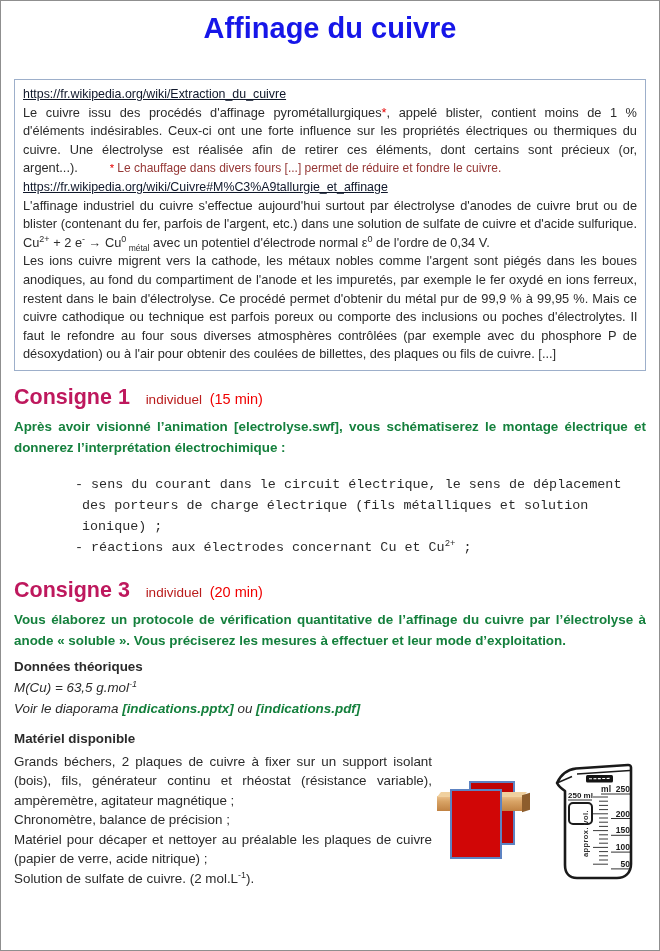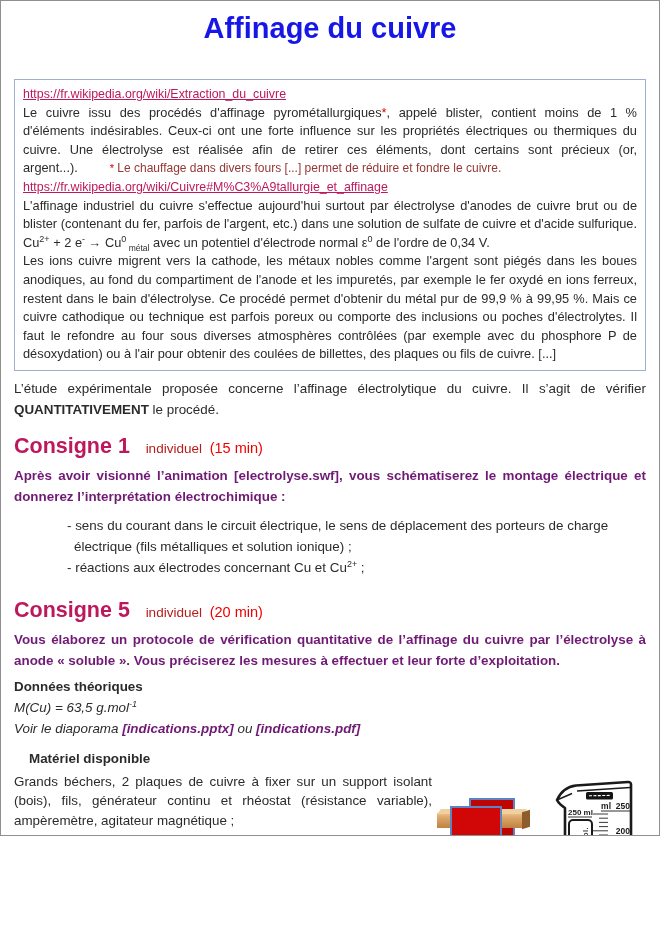--- a/index.html
+++ b/index.html
@@ -1,18 +1,18 @@
 <!DOCTYPE html>
 <html><head>
 <meta charset="utf-8">
 <style>
   html,body{margin:0;padding:0;background:#fff;}
   .page{
     box-sizing:border-box;
-    width:660px;height:836px;
+    width:660px;height:951px;
     border:1px solid #8f8f8f;
     background:#fff;
     padding:6px 13px 0 13px;
     overflow:hidden;
     font-family:"Liberation Sans",sans-serif;
     color:#2b2b2b;
     font-size:13.4px;
     line-height:21px;
   }
   h1.title{
@@ -25,40 +25,40 @@
   }
   .excerpt-box{
     margin-top:32px;
     border:1px solid #9dafca;
     padding:5px 8px 6px 8px;
     font-size:12.8px;
     line-height:18.6px;
   }
   .excerpt-box p{margin:0;}
   a.wlink{
-    color:#be185d;
+    color:#0f172a;
     text-decoration:underline;
     font-size:12.4px;
     cursor:pointer;
   }
   .just{text-align:justify;}
   .red{color:#e60000;}
-  .redb{color:#701a75;font-weight:bold;}
+  .redb{color:#15803d;font-weight:bold;}
   .b{font-weight:bold;}
   .fn{font-size:12px;color:#953735;}
   .fnstar{font-size:11.3px;color:#e60000;}
   .sup{vertical-align:super;font-size:9px;line-height:0;}
   .sub{vertical-align:sub;font-size:8.5px;line-height:0;}
   p.intro{margin:7px 0 0 0;}
   .consigne-head{margin:12px 0 0 0;white-space:nowrap;}
   .chead{color:#be185d;font-size:21.5px;font-weight:bold;line-height:28px;}
   .cmode{font-size:13.5px;color:#b91c1c;margin-left:12px;}
   .cdur{font-size:14.5px;color:#f00000;font-weight:normal;margin-left:4px;}
   p.task{margin:5px 0 0 0;}
-  .bullets{margin:8px;}
+  .bullets{margin:16px;font-family:Liberation Mono, monospace;}
   .bullets p{margin:0;padding-left:52px;text-indent:-7px;}
   p.question{margin:8px 0 0 0;padding-left:26px;text-indent:-26px;}
   p.line{margin:0;font-style:italic;}
   p.bold-head{margin:6px 0 0 0;font-weight:bold;}
   p.bold-head.first{margin-top:5px;}
   .materials-row{display:flex;margin-top:3px;}
   .mat-text{width:418px;line-height:19.5px;}
   .mat-text p{margin:0;}
   .figures{
     flex:1;display:flex;align-items:center;justify-content:center;
@@ -89,52 +89,52 @@
   <h1 class="title">Affinage du cuivre</h1>
 
   <div class="excerpt-box">
     <a class="wlink" href="#">https://fr.wikipedia.org/wiki/Extraction_du_cuivre</a>
     <p class="just"><span>Le cuivre issu des procédés d'affinage pyrométallurgiques</span><span class="red">*</span><span>, appelé blister, contient moins de 1 % d'éléments indésirables. Ceux-ci ont une forte influence sur les propriétés électriques ou thermiques du cuivre. Une électrolyse est réalisée afin de retirer ces éléments, dont certains sont précieux (or, argent...).</span><span>     </span><span class="fnstar">* </span><span class="fn">Le chauffage dans divers fours [...] permet de réduire et fondre le cuivre.</span></p>
     <a class="wlink" href="#">https://fr.wikipedia.org/wiki/Cuivre#M%C3%A9tallurgie_et_affinage</a>
     <p class="just"><span>L'affinage industriel du cuivre s'effectue aujourd'hui surtout par électrolyse d'anodes de cuivre brut ou de blister (contenant du fer, parfois de l'argent, etc.) dans une solution de sulfate de cuivre et d'acide sulfurique. Cu</span><span class="sup">2+</span><span> + 2 e</span><span class="sup">-</span><span> → Cu</span><span class="sup">0</span><span class="sub"> métal</span><span> avec un potentiel d'électrode normal ε</span><span class="sup">0</span><span> de l'ordre de 0,34 V.</span></p>
     <p class="just"><span>Les ions cuivre migrent vers la cathode, les métaux nobles comme l'argent sont piégés dans les boues anodiques, au fond du compartiment de l'anode et les impuretés, par exemple le fer oxydé en ions ferreux, restent dans le bain d'électrolyse. Ce procédé permet d'obtenir du métal pur de 99,9 % à 99,95 %. Mais ce cuivre cathodique ou technique est parfois poreux ou comporte des inclusions ou poches d'électrolytes. Il faut le refondre au four sous diverses atmosphères contrôlées (par exemple avec du phosphore P de désoxydation) ou à l'air pour obtenir des coulées de billettes, des plaques ou fils de cuivre. [...]</span></p>
   </div>
 
-  <p class="intro just"><span>L’étude expérimentale proposée concerne l’affinage électrolytique du cuivre. Il s’agit de vérifier </span><span class="b">QUANTITATIVEMENT</span><span> le procédé.</span></p>
 
   <div class="consigne-head">
     <span class="chead">Consigne 1</span>
     <span class="cmode">individuel</span>
     <span class="cdur">(15 min)</span>
   </div>
   <p class="task just"><span class="redb">Après avoir visionné l’animation [electrolyse.swf], vous schématiserez le montage électrique et donnerez l’interprétation électrochimique :</span></p>
   <div class="bullets">
     <p><span>- sens du courant dans le circuit électrique, le sens de déplacement des porteurs de charge électrique (fils métalliques et solution ionique) ;</span></p>
     <p><span>- réactions aux électrodes concernant Cu et Cu</span><span class="sup">2+</span><span> ;</span></p>
   </div>
 
   <div class="consigne-head" style="margin-top:18px;">
-    <span class="chead">Consigne 5</span>
+    <span class="chead">Consigne 3</span>
     <span class="cmode">individuel</span>
     <span class="cdur">(20 min)</span>
   </div>
-  <p class="task just"><span class="redb">Vous élaborez un protocole de vérification quantitative de l’affinage du cuivre par l’électrolyse à anode « soluble ». Vous préciserez les mesures à effectuer et leur forte d’exploitation.</span></p>
+  <p class="task just"><span class="redb">Vous élaborez un protocole de vérification quantitative de l’affinage du cuivre par l’électrolyse à anode « soluble ». Vous préciserez les mesures à effectuer et leur mode d’exploitation.</span></p>
 
   <p class="bold-head first">Données théoriques</p>
   <p class="line"><span>M(Cu) = 63,5 g.mol</span><span class="sup">-1</span></p>
   <p class="line">
     <span>Voir le diaporama </span><span class="redb">[indications.pptx]</span><span> ou </span><span class="redb">[indications.pdf]</span>
   </p>
 
-  <p class="bold-head" style="margin-top:9px;margin-left:15px;">Matériel disponible</p>
+  <p class="bold-head" style="margin-top:9px;">Matériel disponible</p>
 
   <div class="materials-row">
     <div class="mat-text">
       <p class="just"><span>Grands béchers, 2 plaques de cuivre à fixer sur un support isolant (bois), fils, générateur continu et rhéostat (résistance variable), ampèremètre, agitateur magnétique ;</span></p>
       <p class="just"><span>Chronomètre, balance de précision ;</span></p>
+      <p class="just"><span>Matériel pour décaper et nettoyer au préalable les plaques de cuivre (papier de verre, acide nitrique) ;</span></p>
       <p class="just"><span>Solution de sulfate de cuivre. (2 mol.L</span><span class="sup">-1</span><span>).</span></p>
     </div>
     <div class="figures">
 
       <div class="plates-fig">
         <div class="plate back"></div>
         <div class="beam"></div>
         <div class="plate front"></div>
       </div>
 

